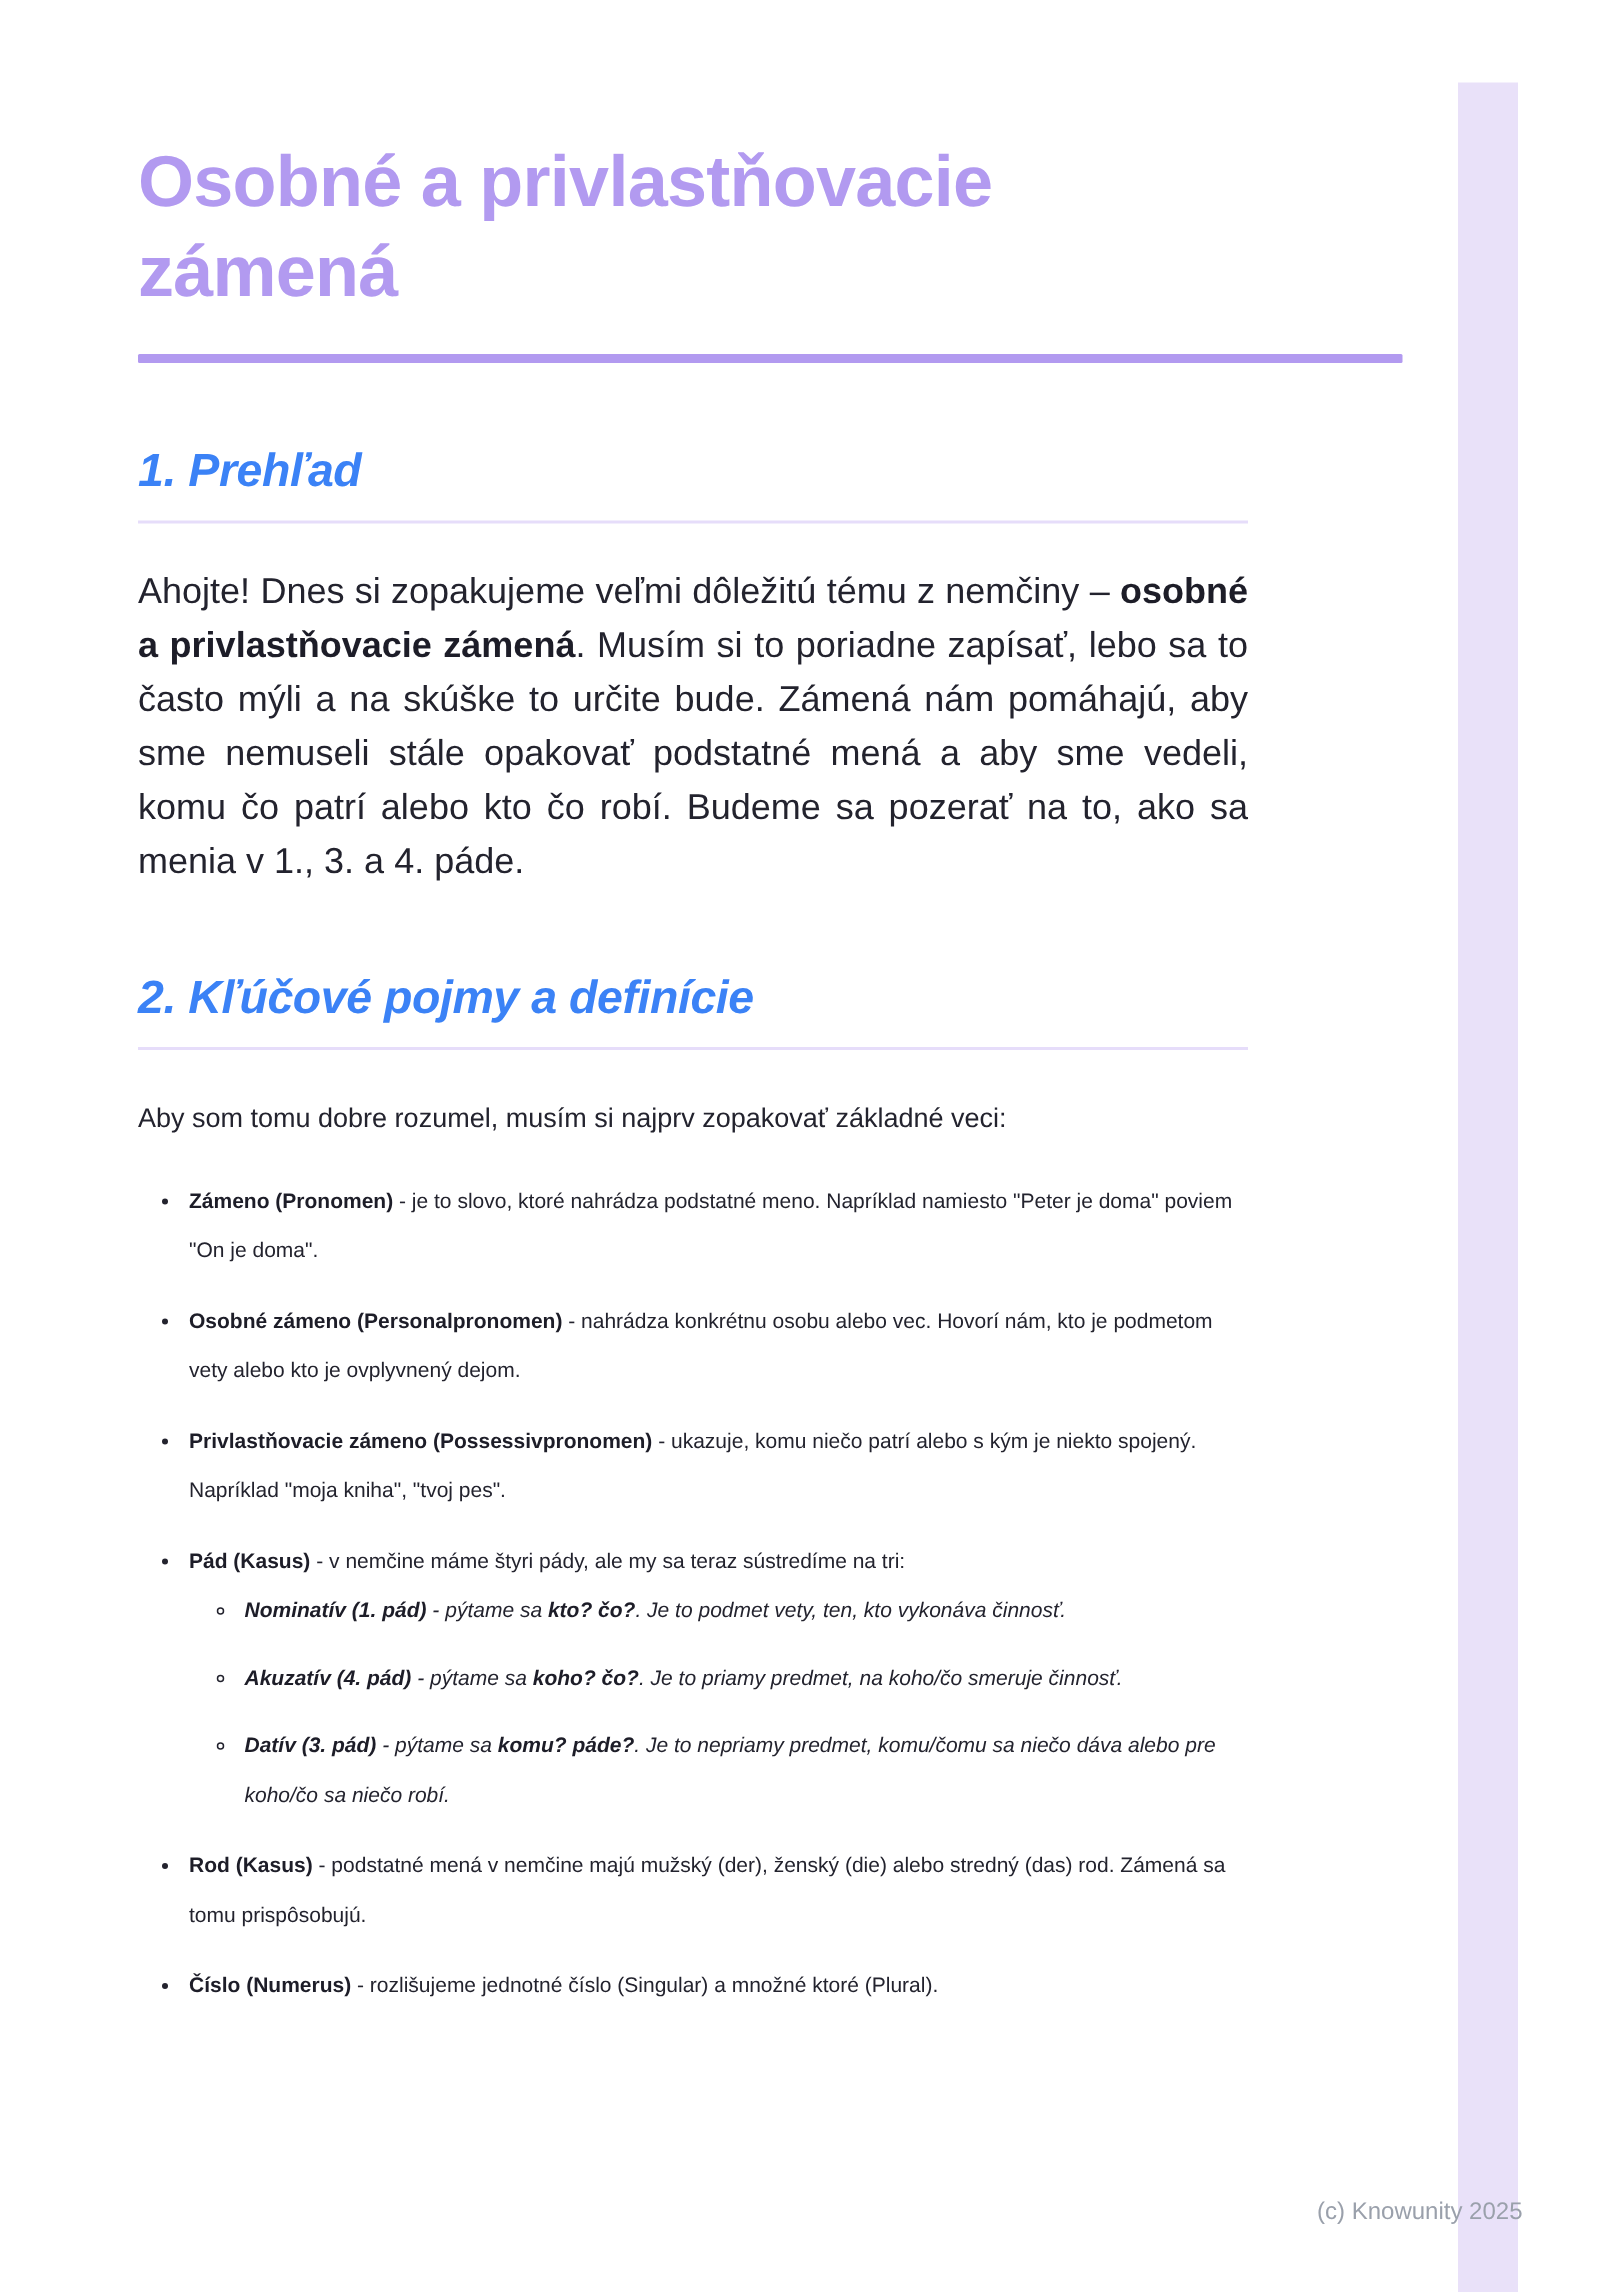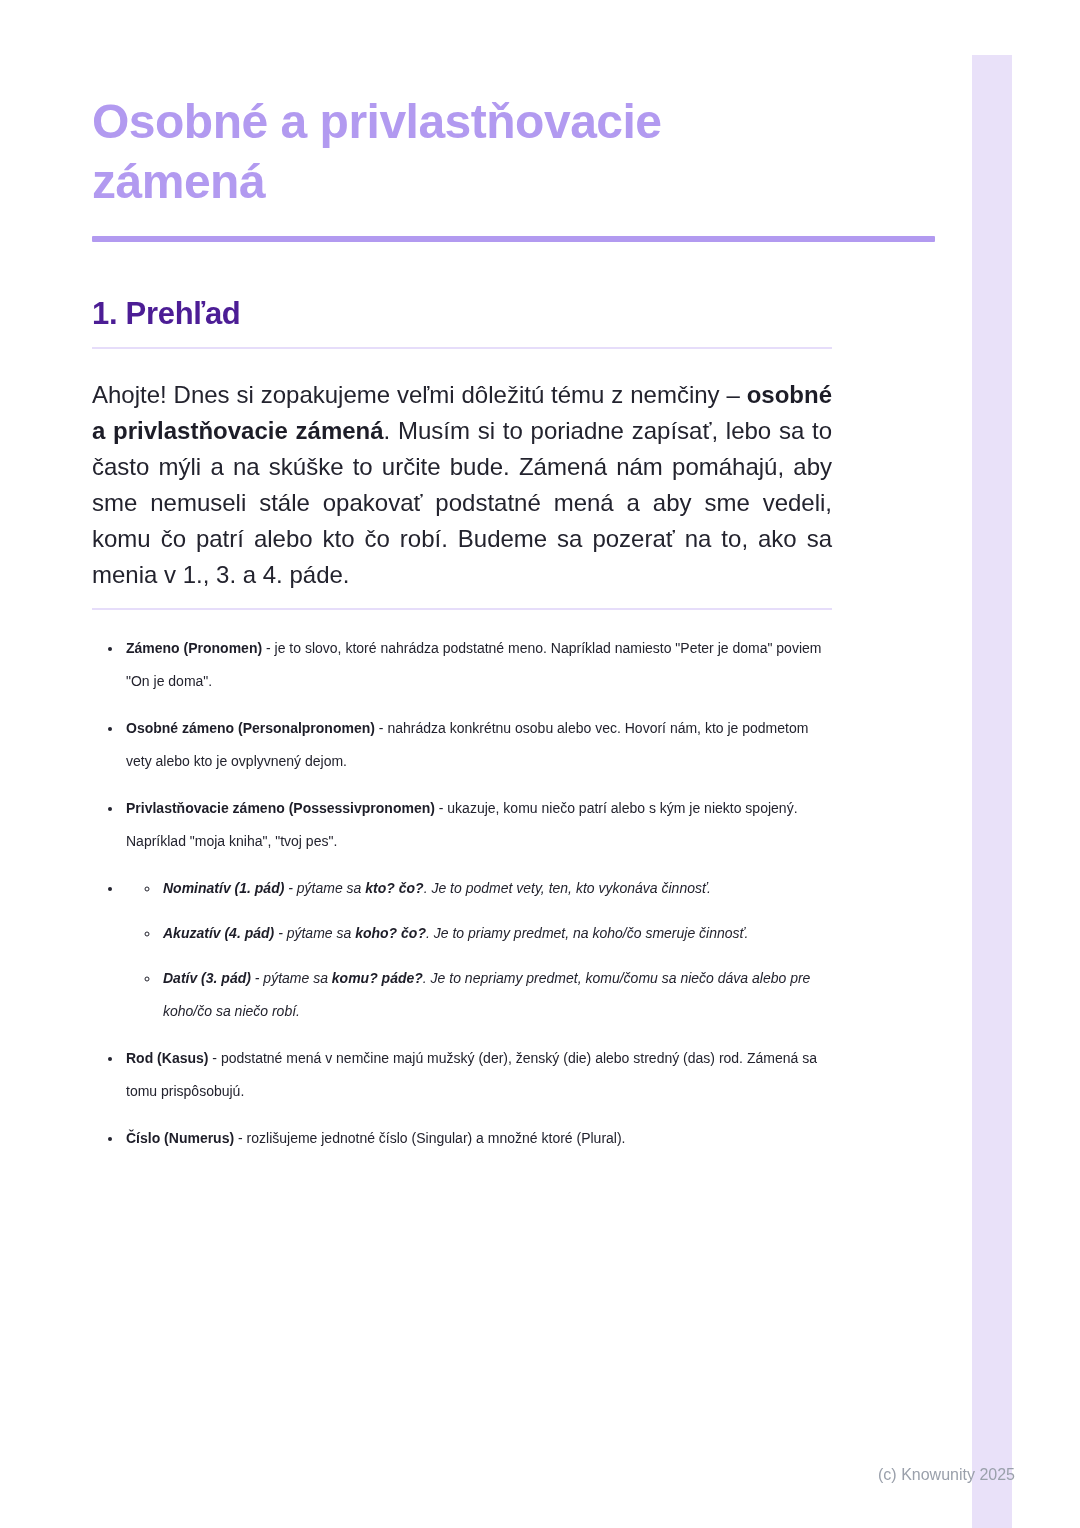--- a/index.html
+++ b/index.html
@@ -43,22 +43,23 @@
     height: 6px;
     background: #b29af0;
     margin-top: 24px;
     border-radius: 1px;
   }
 
   h2.section-heading {
     font-size: 31px;
     font-weight: 800;
     letter-spacing: -0.3px;
-    color: #4c1d95;
+    color: #3b82f6;
     margin-top: 54px;
+    font-style: italic;
   }
 
   .section-rule {
     width: 740px;
     height: 2px;
     background: #e6ddfa;
     margin-top: 15px;
   }
 
   p.body-par {
@@ -110,28 +111,31 @@
 <div class="content">
 
   <h1 class="page-title">Osobné a privlastňovacie zámená</h1>
   <div class="title-rule"></div>
 
   <h2 class="section-heading">1. Prehľad</h2>
   <div class="section-rule"></div>
 
   <p class="body-par"><span>Ahojte! Dnes si zopakujeme veľmi dôležitú tému z nemčiny – </span><strong>osobné a privlastňovacie zámená</strong><span>. Musím si to poriadne zapísať, lebo sa to často mýli a na skúške to určite bude. Zámená nám pomáhajú, aby sme nemuseli stále opakovať podstatné mená a aby sme vedeli, komu čo patrí alebo kto čo robí. Budeme sa pozerať na to, ako sa menia v 1., 3. a 4. páde.</span></p>
 
+  <h2 class="section-heading">2. Kľúčové pojmy a definície</h2>
   <div class="section-rule"></div>
 
+  <p class="body-par-left">Aby som tomu dobre rozumel, musím si najprv zopakovať základné veci:</p>
 
   <ul class="concept-list">
     <li><strong>Zámeno (Pronomen)</strong><span> - je to slovo, ktoré nahrádza podstatné meno. Napríklad namiesto "Peter je doma" poviem "On je doma".</span></li>
     <li><strong>Osobné zámeno (Personalpronomen)</strong><span> - nahrádza konkrétnu osobu alebo vec. Hovorí nám, kto je podmetom vety alebo kto je ovplyvnený dejom.</span></li>
     <li><strong>Privlastňovacie zámeno (Possessivpronomen)</strong><span> - ukazuje, komu niečo patrí alebo s kým je niekto spojený. Napríklad "moja kniha", "tvoj pes".</span></li>
     <li>
+      <span><strong>Pád (Kasus)</strong><span> - v nemčine máme štyri pády, ale my sa teraz sústredíme na tri:</span></span>
       <ul class="sub-list">
         <li><strong>Nominatív (1. pád)</strong><span> - pýtame sa </span><strong>kto? čo?</strong><span>. Je to podmet vety, ten, kto vykonáva činnosť.</span></li>
         <li><strong>Akuzatív (4. pád)</strong><span> - pýtame sa </span><strong>koho? čo?</strong><span>. Je to priamy predmet, na koho/čo smeruje činnosť.</span></li>
         <li><strong>Datív (3. pád)</strong><span> - pýtame sa </span><strong>komu? páde?</strong><span>. Je to nepriamy predmet, komu/čomu sa niečo dáva alebo pre koho/čo sa niečo robí.</span></li>
       </ul>
     </li>
     <li><strong>Rod (Kasus)</strong><span> - podstatné mená v nemčine majú mužský (der), ženský (die) alebo stredný (das) rod. Zámená sa tomu prispôsobujú.</span></li>
     <li><strong>Číslo (Numerus)</strong><span> - rozlišujeme jednotné číslo (Singular) a množné ktoré (Plural).</span></li>
   </ul>
 

